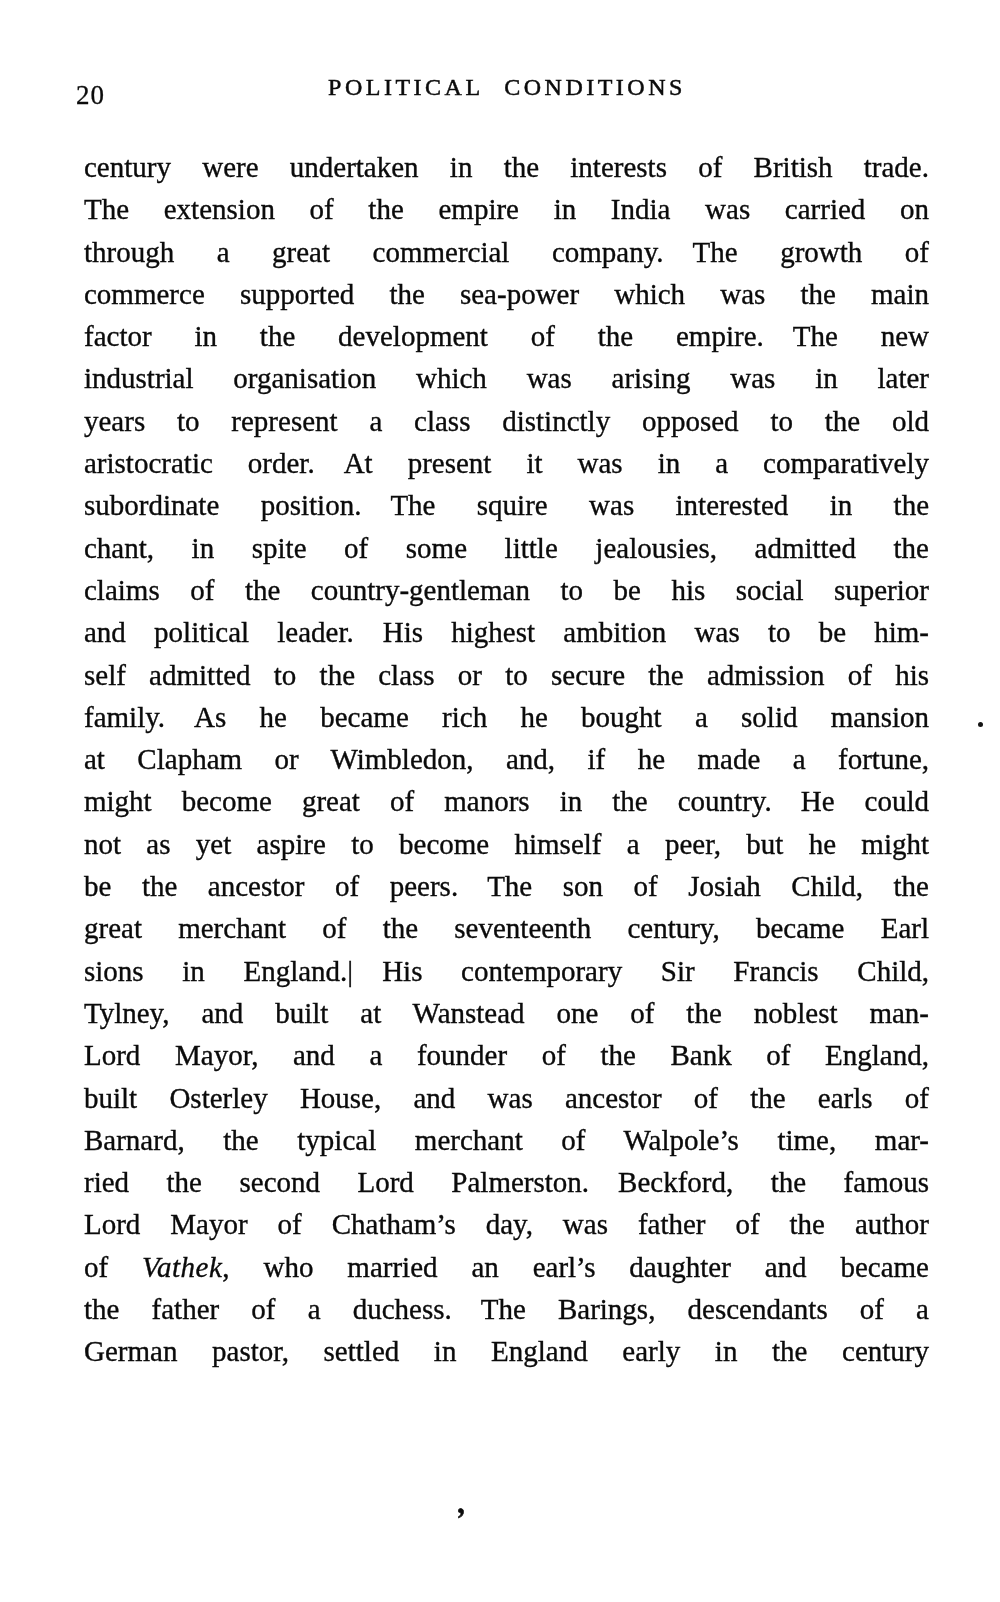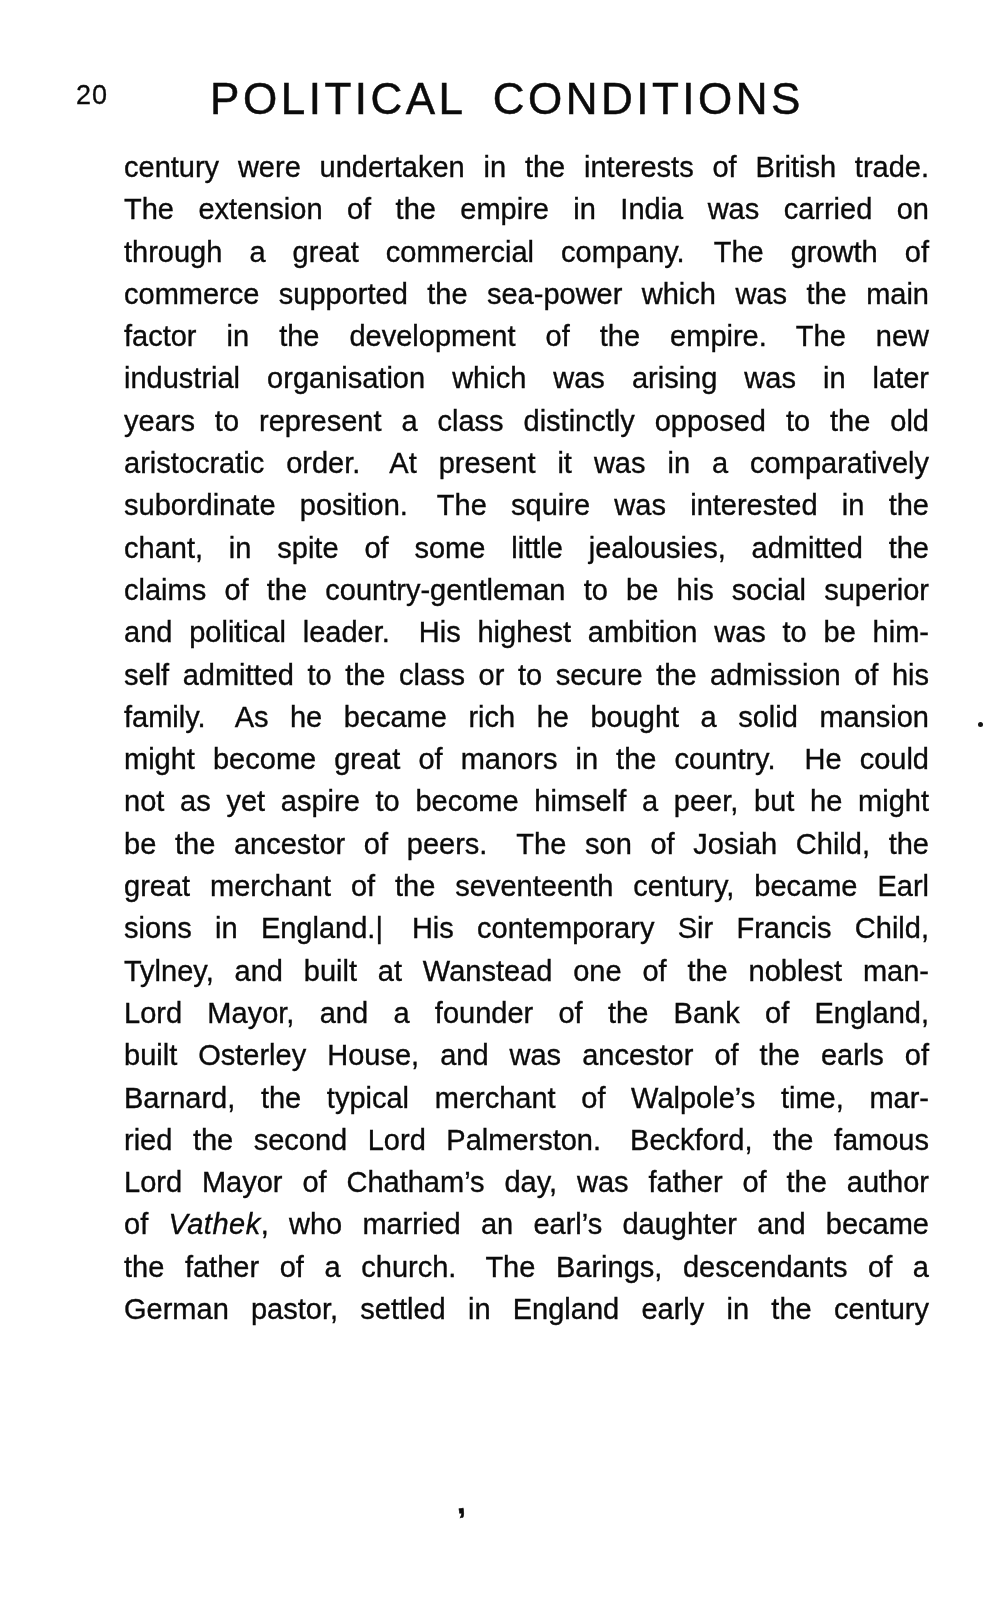--- a/index.html
+++ b/index.html
@@ -3,41 +3,41 @@
 <meta charset="utf-8">
 <style>
   html, body { margin: 0; padding: 0; background: #ffffff; }
 
   .page {
     position: relative;
     width: 1000px;
     height: 1602px;
     background: #ffffff;
     color: #0b0b0b;
-    font-family: Liberation Sans, sans-serif;
+    font-family: Liberation Serif, serif;
     overflow: hidden;
   }
 
   
   .folio {
     position: absolute;
     left: 76px;
     top: 80px;
     font-size: 27px;
     letter-spacing: 1px;
     -webkit-text-stroke: 0.3px #0b0b0b;
   }
   .running-header {
     position: absolute;
     top: 74px;
     left: 0;
     width: 100%;
     text-align: center;
     text-indent: 14px;
-    font-size: 44px;
+    font-size: 24px;
     letter-spacing: 3.5px;
     word-spacing: 12px;
     -webkit-text-stroke: 0.5px #0b0b0b;
     white-space: nowrap;
   }
 
   
   .body-text {
     position: absolute;
     left: 84px;
@@ -45,21 +45,20 @@
     width: 845px;
     font-size: 29px;
     -webkit-text-stroke: 0.35px #0b0b0b;
   }
   .body-text .line {
     line-height: 42.3px;
     text-align: justify;
     text-align-last: justify;
     text-justify: inter-word;
     white-space: normal;
-    margin-left: 40px;
   }
   .body-text .line em {
     font-style: italic;
     letter-spacing: 0.5px;
   }
 
   
   .ink-dot {
     position: absolute;
     left: 978px;
@@ -97,33 +96,34 @@
       <div class="line"><span>factor in the development of the empire. The new</span></div>
       <div class="line"><span>industrial organisation which was arising was in later</span></div>
       <div class="line"><span>years to represent a class distinctly opposed to the old</span></div>
       <div class="line"><span>aristocratic order. At present it was in a comparatively</span></div>
       <div class="line"><span>subordinate position. The squire was interested in the</span></div>
       <div class="line"><span>chant, in spite of some little jealousies, admitted the</span></div>
       <div class="line"><span>claims of the country-gentleman to be his social superior</span></div>
       <div class="line"><span>and political leader. His highest ambition was to be him-</span></div>
       <div class="line"><span>self admitted to the class or to secure the admission of his</span></div>
       <div class="line"><span>family. As he became rich he bought a solid mansion</span></div>
+      <div class="line"><span>at Clapham or Wimbledon, and, if he made a fortune,</span></div>
       <div class="line"><span>might become great of manors in the country. He could</span></div>
       <div class="line"><span>not as yet aspire to become himself a peer, but he might</span></div>
       <div class="line"><span>be the ancestor of peers. The son of Josiah Child, the</span></div>
       <div class="line"><span>great merchant of the seventeenth century, became Earl</span></div>
       <div class="line"><span>sions in England.| His contemporary Sir Francis Child,</span></div>
       <div class="line"><span>Tylney, and built at Wanstead one of the noblest man-</span></div>
       <div class="line"><span>Lord Mayor, and a founder of the Bank of England,</span></div>
       <div class="line"><span>built Osterley House, and was ancestor of the earls of</span></div>
       <div class="line"><span>Barnard, the typical merchant of Walpole’s time, mar-</span></div>
       <div class="line"><span>ried the second Lord Palmerston. Beckford, the famous</span></div>
       <div class="line"><span>Lord Mayor of Chatham’s day, was father of the author</span></div>
       <div class="line"><span>of </span><em>Vathek</em><span>, who married an earl’s daughter and became</span></div>
-      <div class="line"><span>the father of a church. The Barings, descendants of a</span></div>
+      <div class="line"><span>the father of a duchess. The Barings, descendants of a</span></div>
       <div class="line"><span>German pastor, settled in England early in the century</span></div>
     </div>
 
   <span class="ink-dot"></span>
 
   <span class="signature-mark">,</span>
 
 </div>
 
 </body></html>

